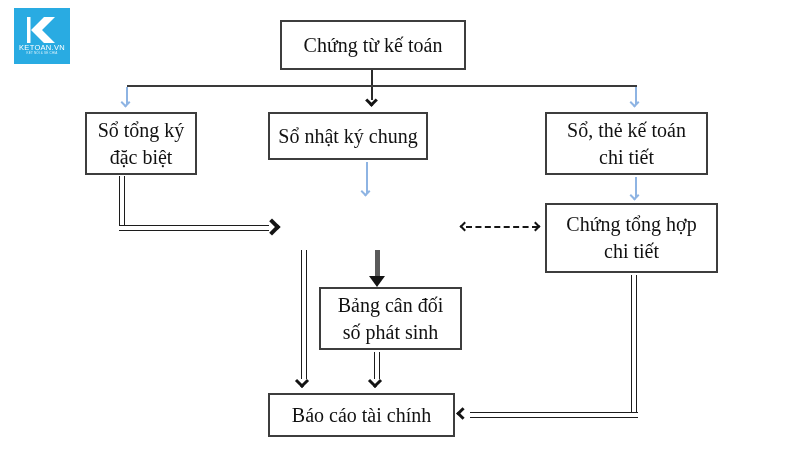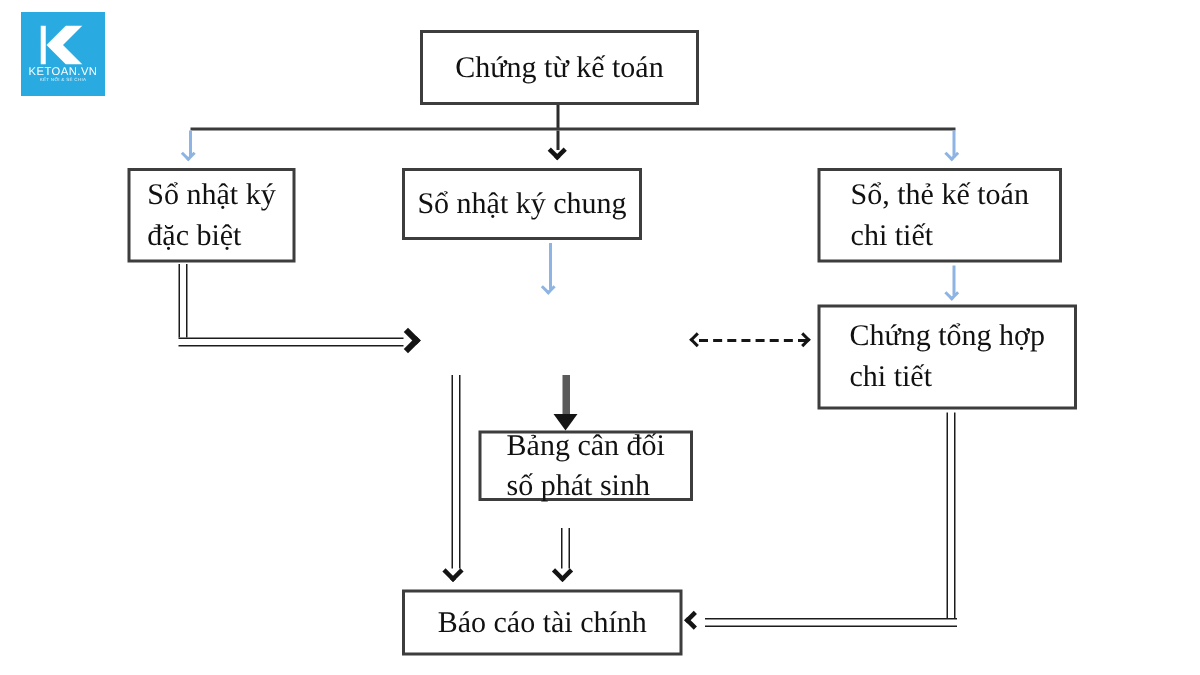--- a/index.html
+++ b/index.html
@@ -20,21 +20,21 @@
     font-size:7.5px;color:#fff;letter-spacing:.3px;line-height:1;
   }
   .logo-tagline{
     font-family:"Liberation Sans",sans-serif;font-size:3px;color:#dff3fc;
     line-height:1;letter-spacing:.2px;
   }
   
   .node{
     position:absolute;box-sizing:border-box;border:2px solid #3d3d3d;
     background:#fff;display:flex;align-items:center;justify-content:center;
-    text-align:left;font-size:20px;line-height:1.35;white-space:pre-line;
+    text-align:center;font-size:20px;line-height:1.35;white-space:pre-line;
   }
   
   .vline{position:absolute;width:0;border-left:2px solid #2b2b2b;}
   .hline{position:absolute;height:0;border-top:2px solid #3a3a3a;}
   .vline.blue{border-left:2px solid #8eb4e3;}
   
   .dline-v{position:absolute;width:4px;box-sizing:content-box;
     border-left:1.5px solid #1c1c1c;border-right:1.5px solid #1c1c1c;}
   .dline-h{position:absolute;height:4px;box-sizing:content-box;
     border-top:1.5px solid #1c1c1c;border-bottom:1.5px solid #1c1c1c;}
@@ -67,33 +67,33 @@
         <polygon points="28,0 17,0 4,13 17,26 28,26 15,13" fill="#ffffff"></polygon>
         <rect x="0" y="0" width="3.5" height="26" fill="#ffffff"></rect>
       </svg>
     </span>
     <span class="logo-brand">KETOAN.VN</span>
     <span class="logo-tagline">KẾT NỐI &amp; SẺ CHIA</span>
   </div>
 
   <div class="node" style="left:280px;top:20px;width:186px;height:50px">Chứng từ kế toán</div>
 
-  <div class="node" style="left:85px;top:112px;width:112px;height:63px">Sổ nhật ký
+  <div class="node" style="left:85px;top:112px;width:112px;height:63px">Sổ tổng ký
 đặc biệt</div>
 
   <div class="node" style="left:268px;top:112px;width:160px;height:48px">Sổ nhật ký chung</div>
 
   <div class="node" style="left:545px;top:112px;width:163px;height:63px">Sổ, thẻ kế toán
 chi tiết</div>
 
 
   <div class="node" style="left:545px;top:203px;width:173px;height:70px">Chứng tổng hợp
 chi tiết</div>
 
-  <div class="node" style="left:319px;top:287px;width:143px;height:47px">Bảng cân đối
+  <div class="node" style="left:319px;top:287px;width:143px;height:63px">Bảng cân đối
 số phát sinh</div>
 
   <div class="node" style="left:268px;top:393px;width:187px;height:44px">Báo cáo tài chính</div>
 
   <div class="vline" style="left:371px;top:70px;height:16px"></div>
   <div class="hline" style="left:127px;top:85px;width:510px"></div>
 
   <div class="vline blue" style="left:126px;top:87px;height:18px"></div>
   <div class="chev blue-down" style="left:122px;top:99px"></div>
 

